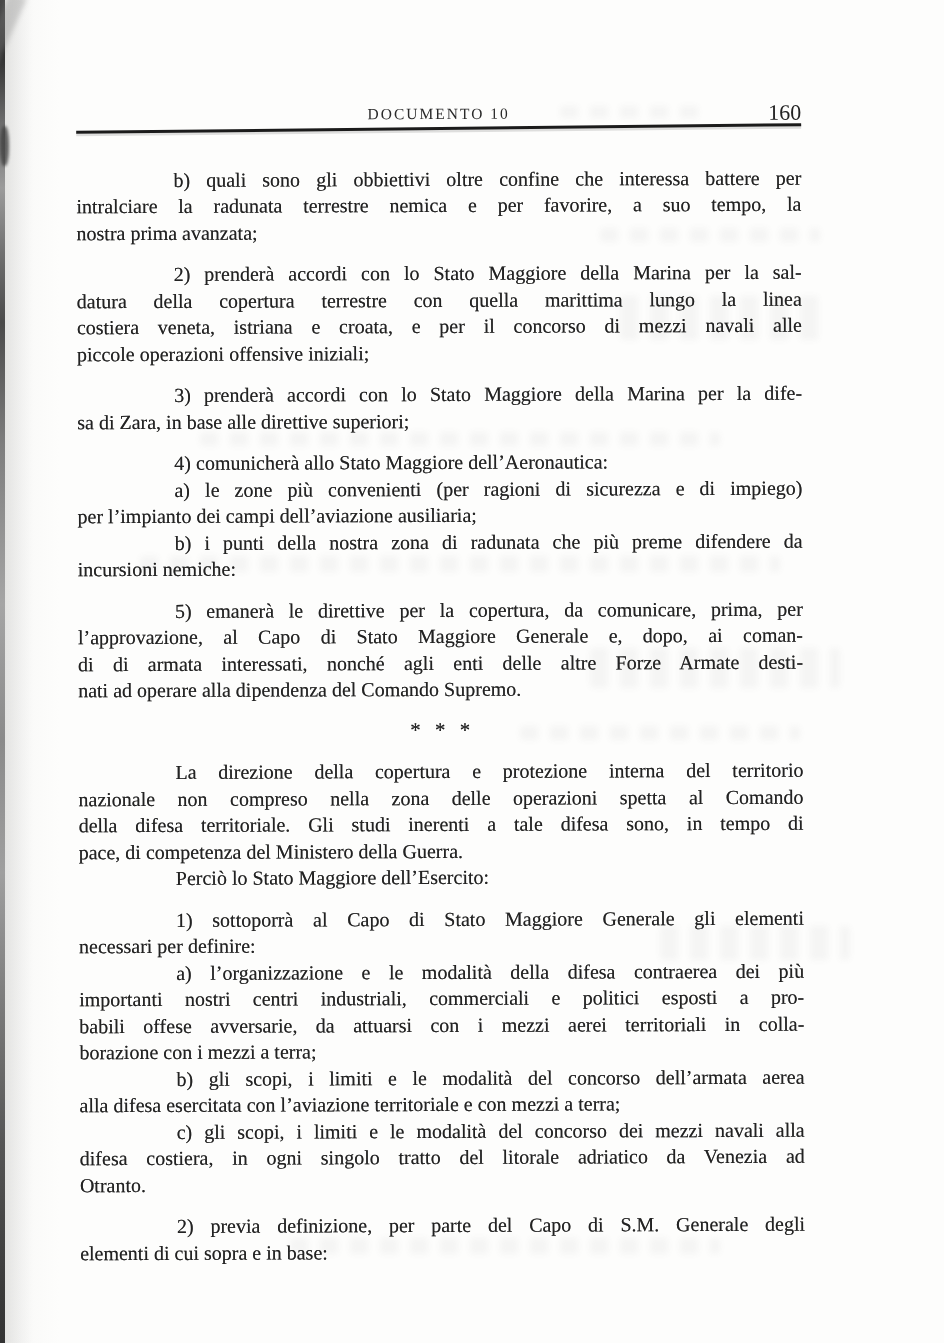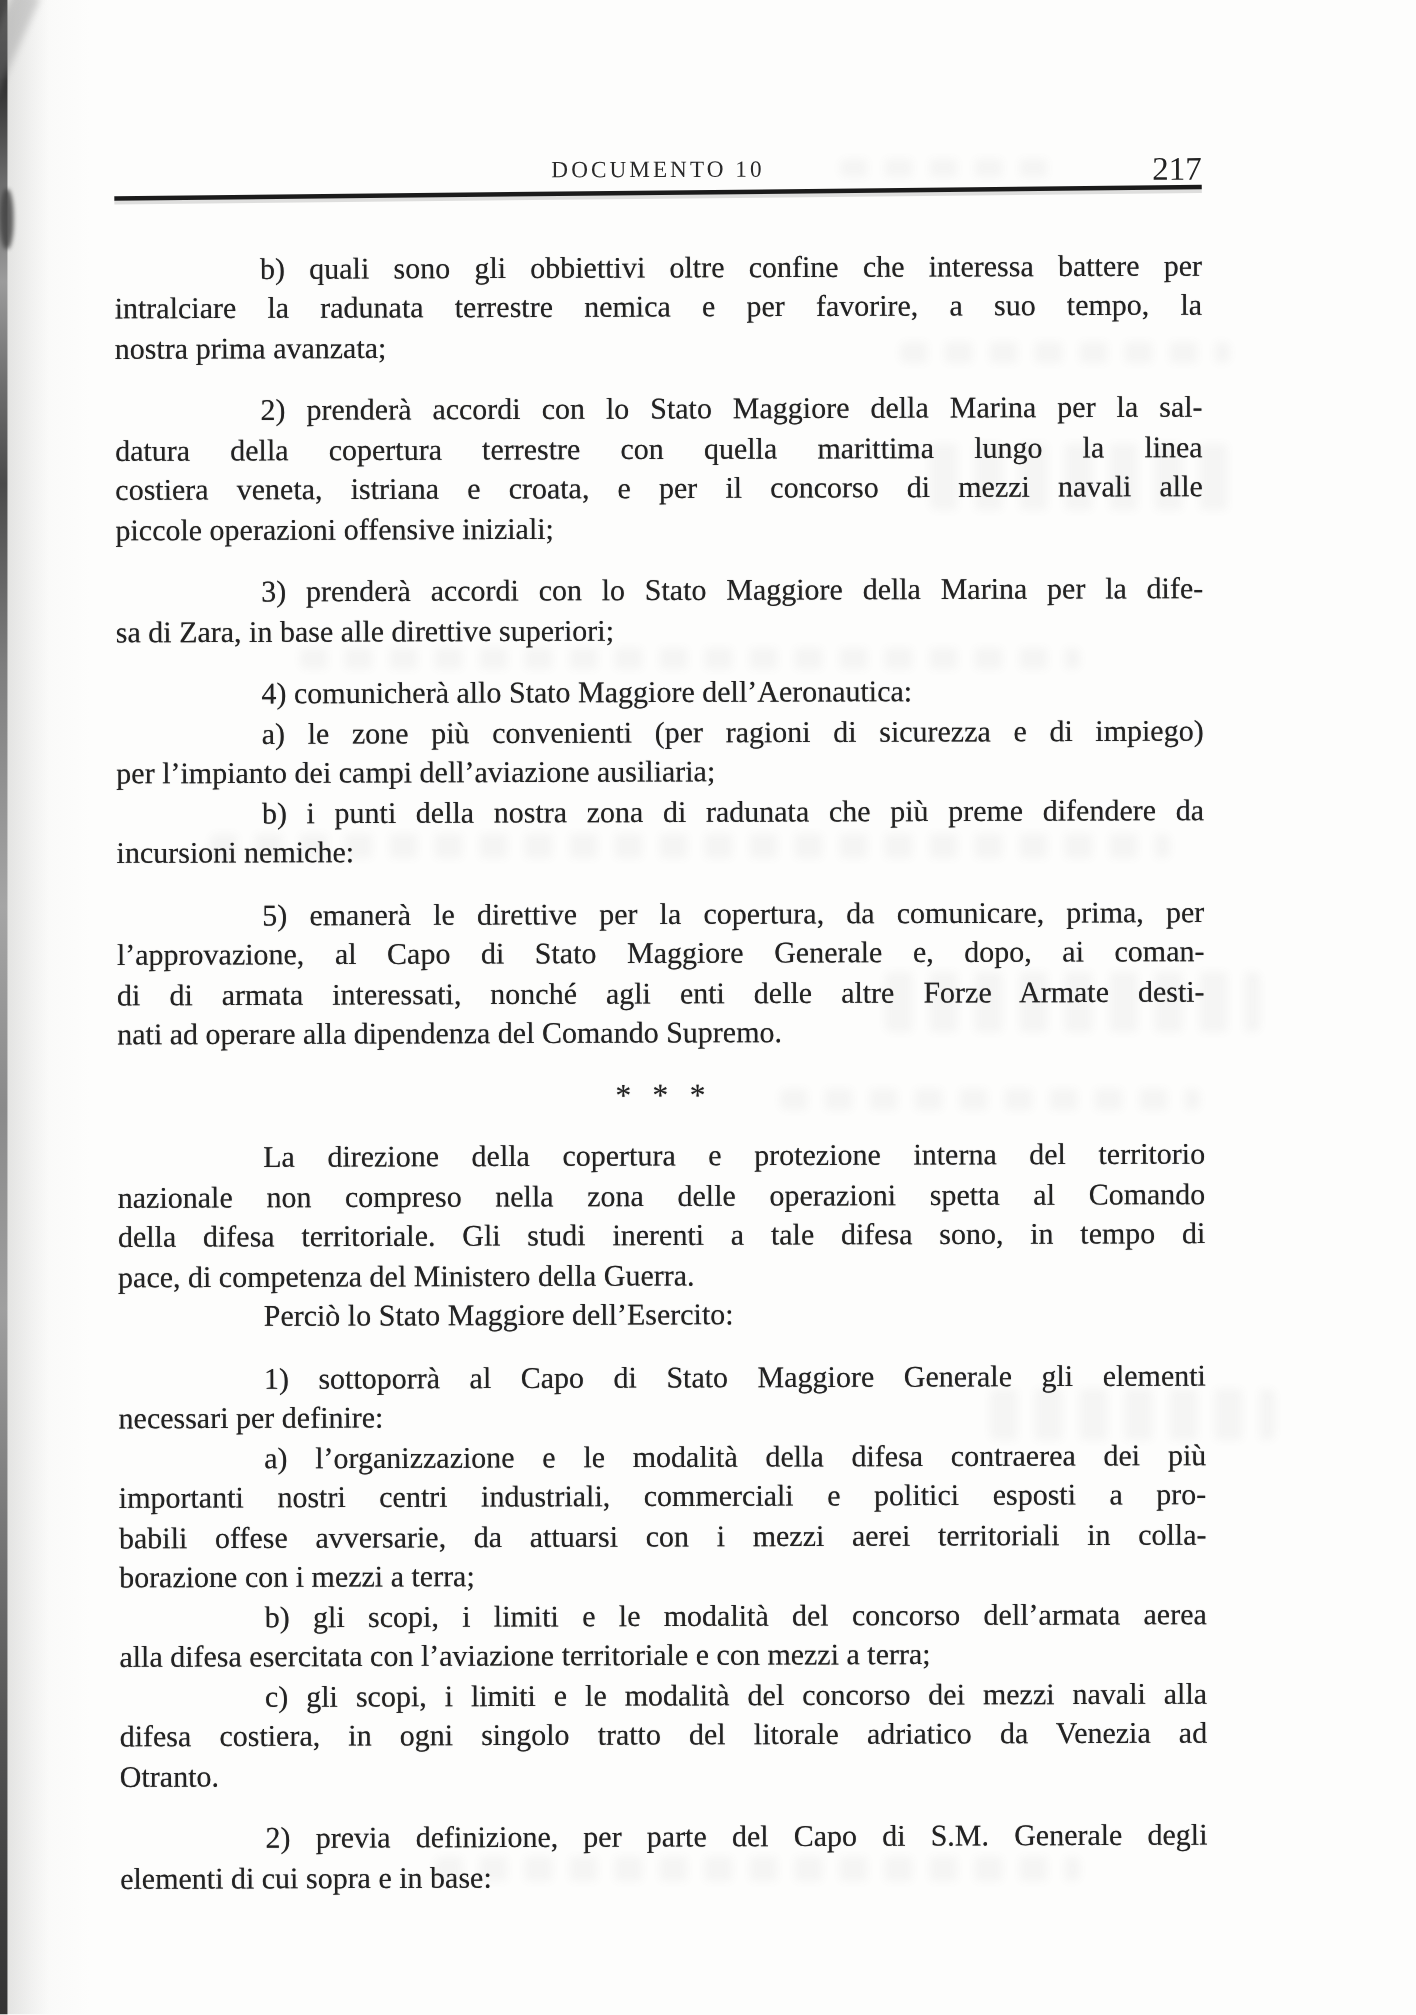--- a/index.html
+++ b/index.html
@@ -99,21 +99,21 @@
   <div class="ghost" style="left:200px; top:432px; width:520px; height:14px;"></div>
   <div class="ghost" style="left:140px; top:556px; width:640px; height:16px;"></div>
   <div class="ghost" style="left:590px; top:648px; width:250px; height:40px;"></div>
   <div class="ghost" style="left:520px; top:726px; width:280px; height:14px;"></div>
   <div class="ghost" style="left:660px; top:926px; width:190px; height:34px;"></div>
   <div class="ghost" style="left:290px; top:1238px; width:430px; height:16px;"></div>
 
   <div class="content">
     <div class="header">
       <span class="running-title">DOCUMENTO 10</span>
-      <span class="page-number">217</span>
+      <span class="page-number">160</span>
       <div class="header-rule"></div>
     </div>
 
     <div class="body">
         <div class="para">
           <div class="line first">b) quali sono gli obbiettivi oltre confine che interessa battere per</div>
           <div class="line">intralciare la radunata terrestre nemica e per favorire, a suo tempo, la</div>
           <div class="line last">nostra prima avanzata;</div>
         </div>
         <div class="para gap">

